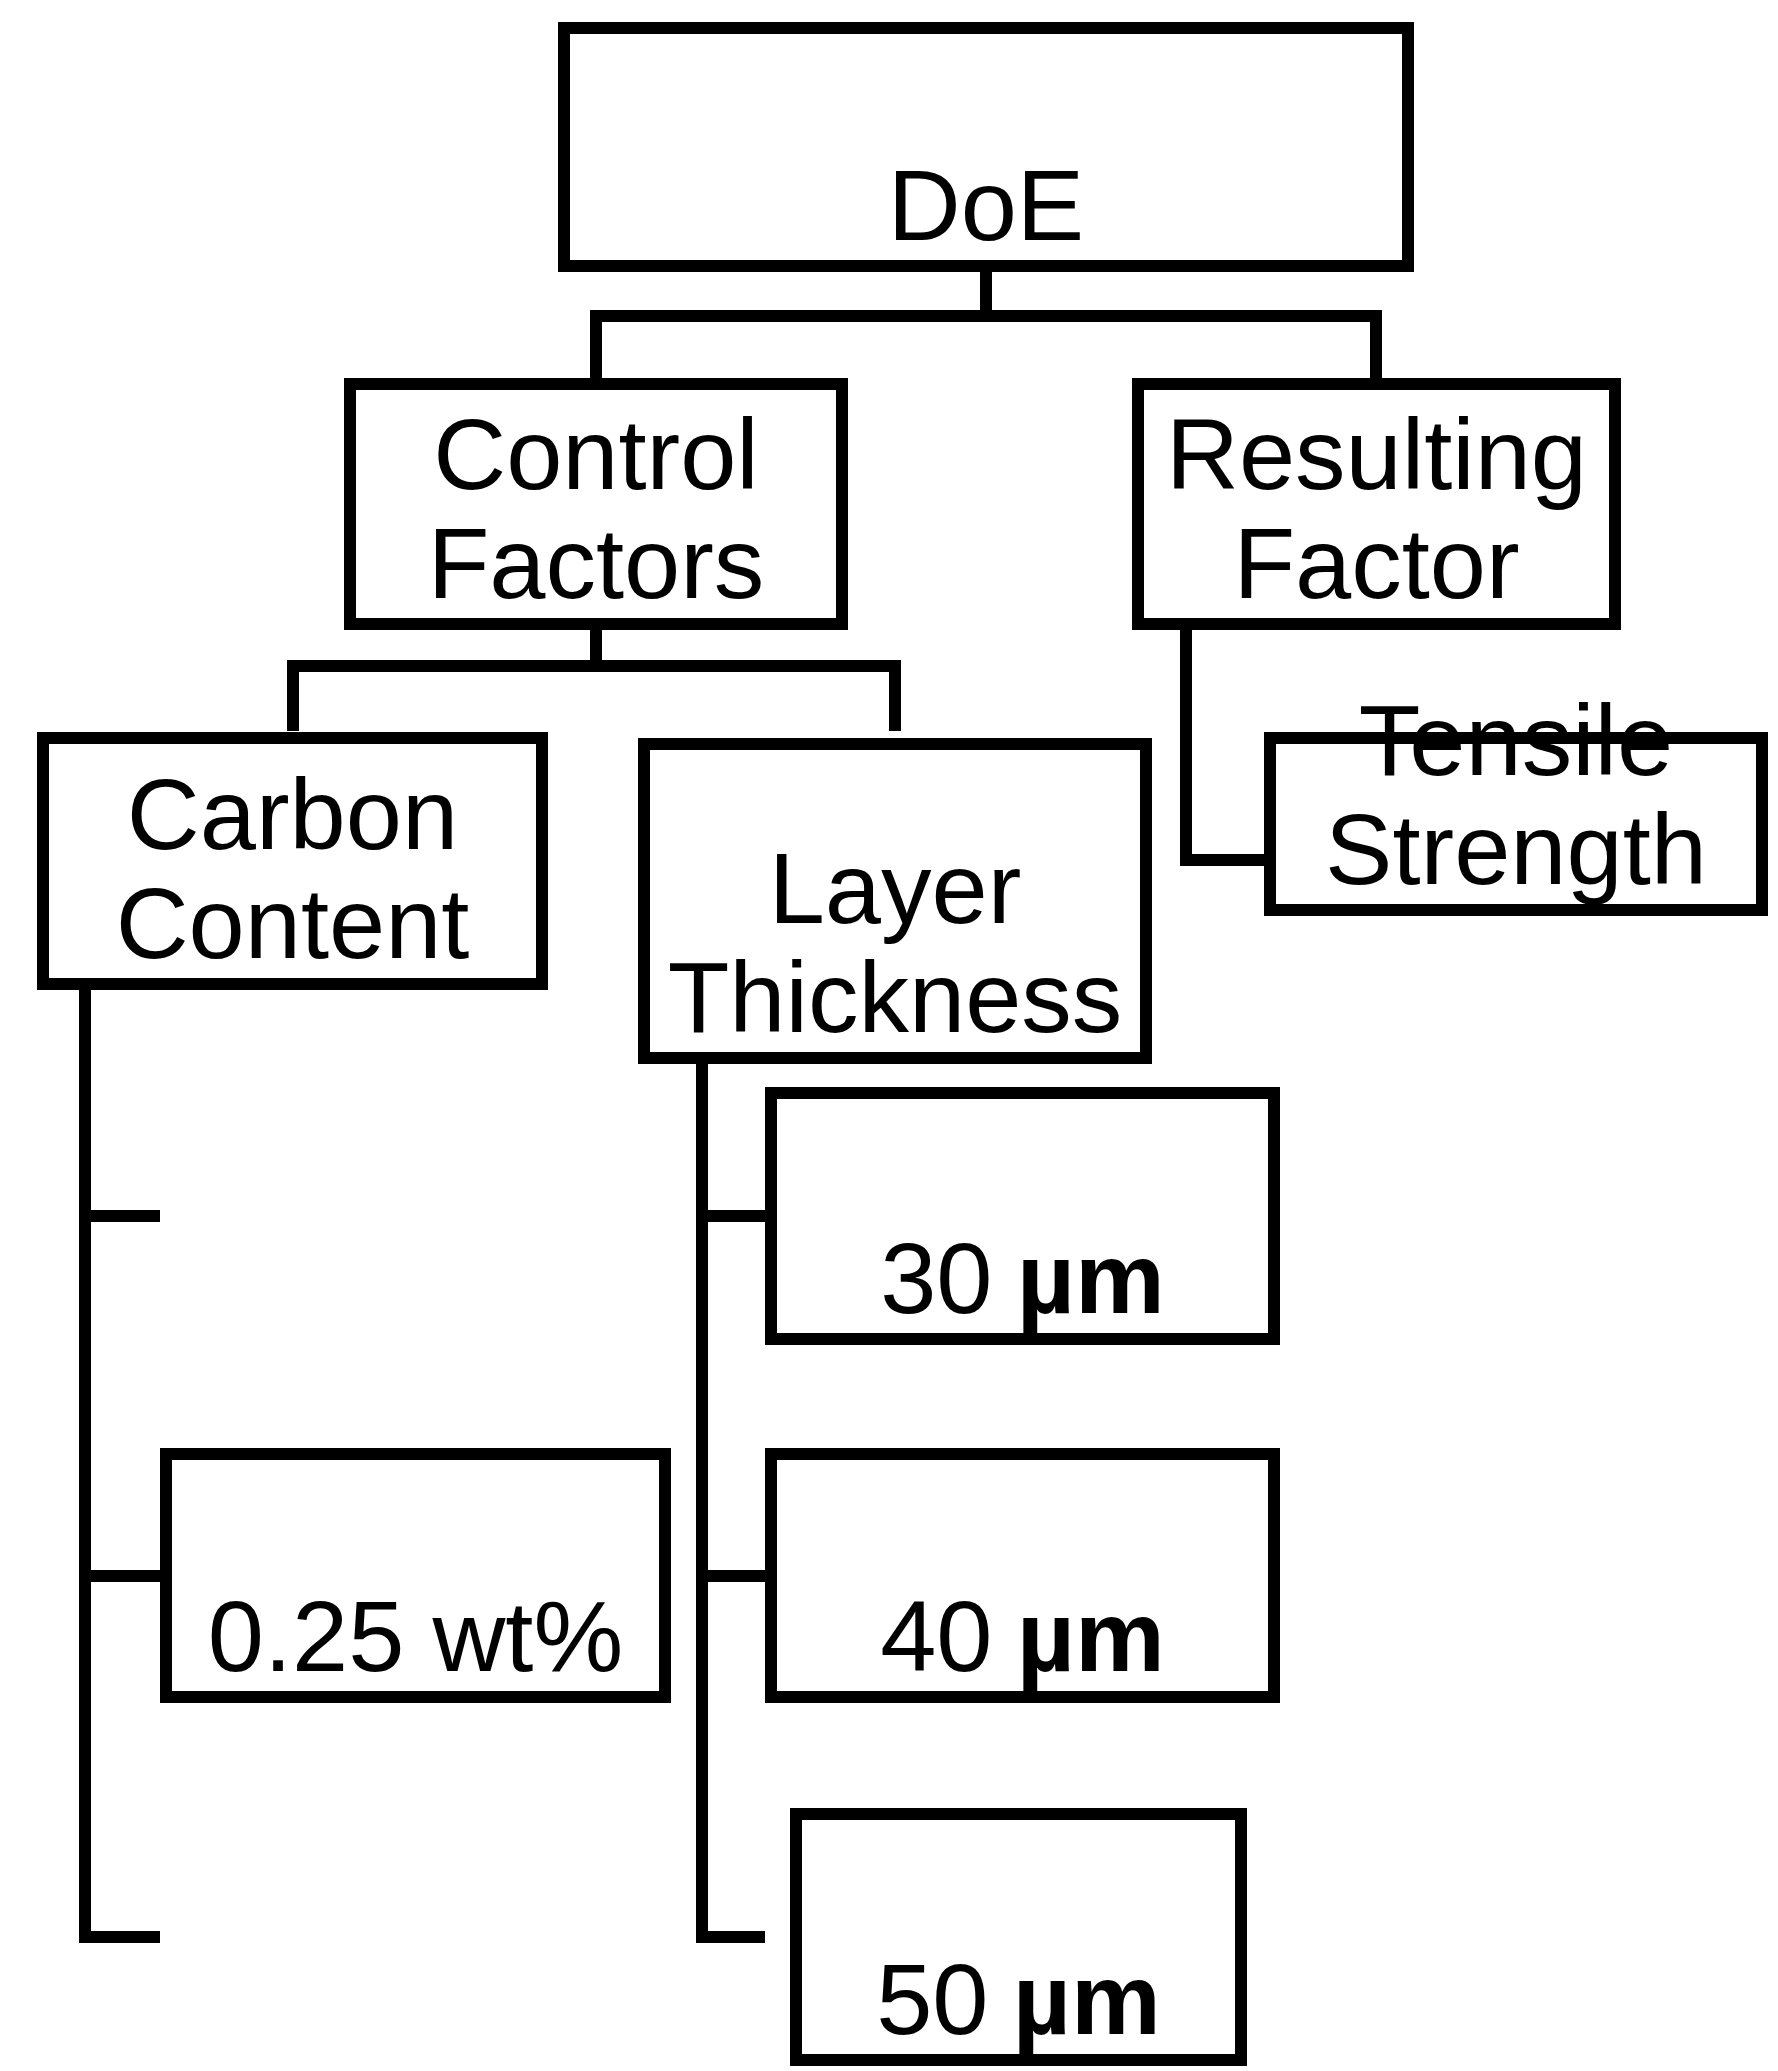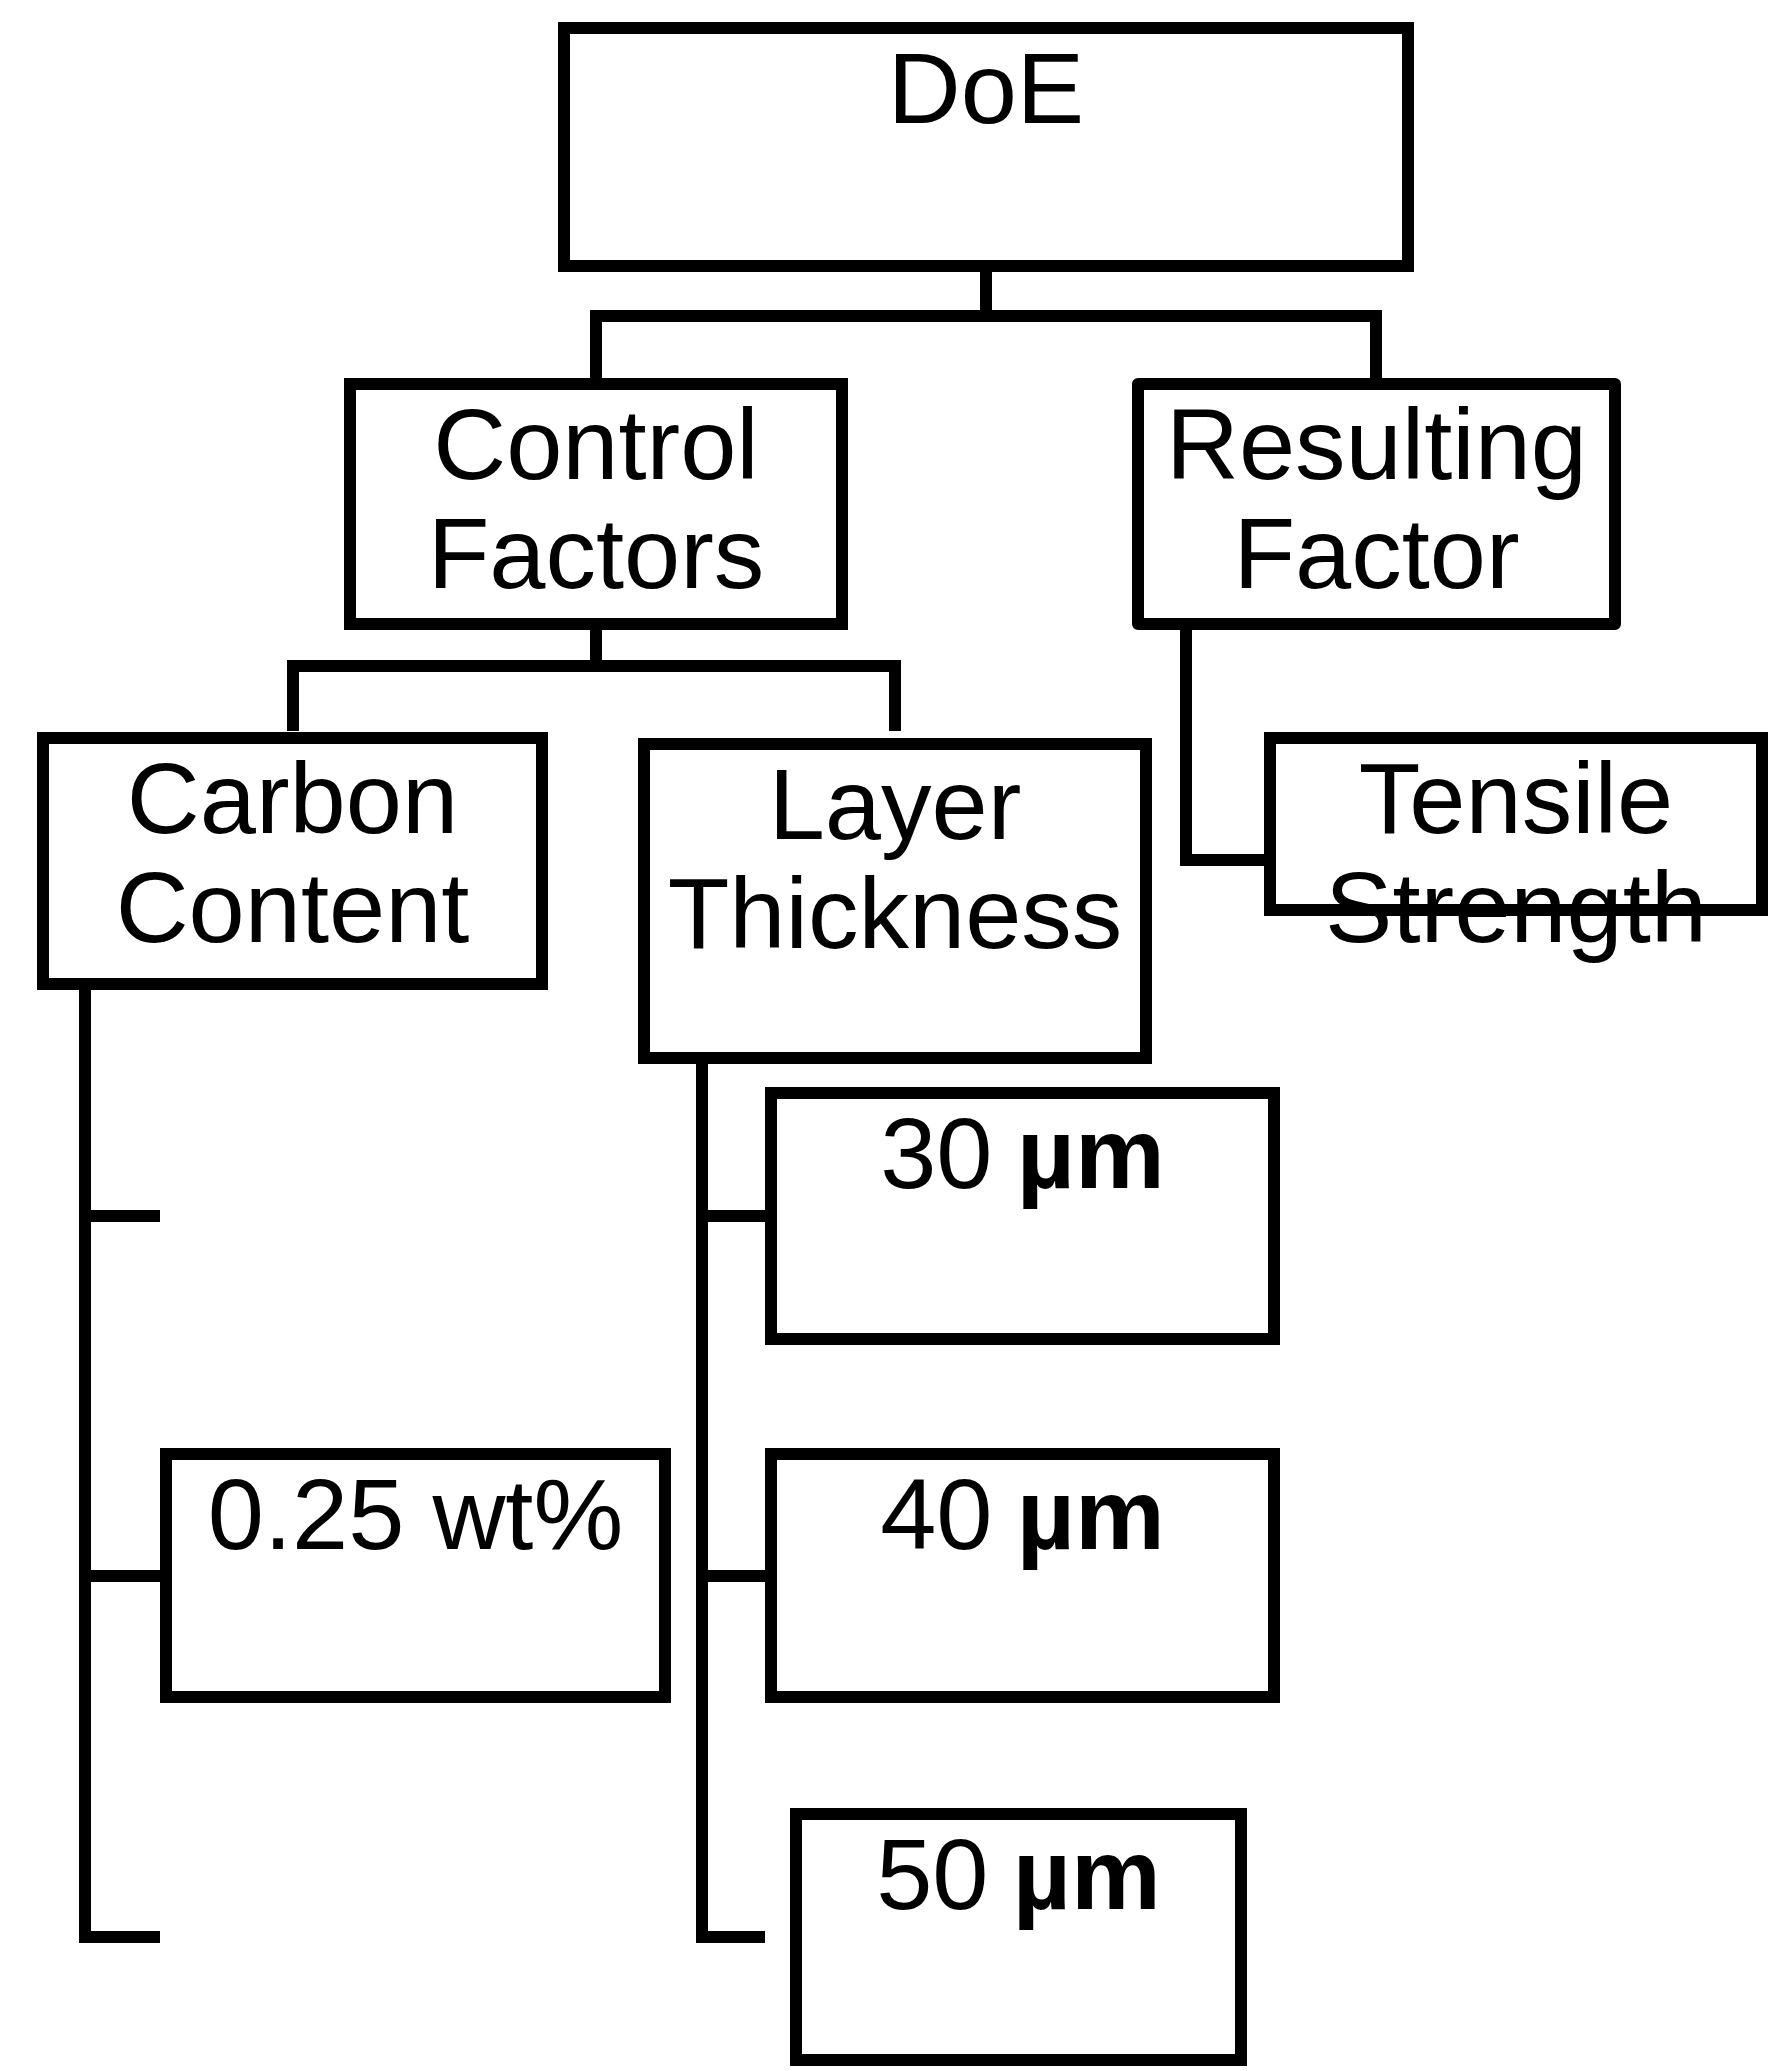--- a/index.html
+++ b/index.html
@@ -14,41 +14,41 @@
     background: #ffffff;
     font-family: "Liberation Sans", sans-serif;
     color: #000000;
   }
   .node {
     position: absolute;
     box-sizing: border-box;
     background: #ffffff;
     border: 12.6px solid #000000;
     display: flex;
-    align-items: flex-start;
+    align-items: flex-end;
     justify-content: center;
     text-align: center;
     font-size: 101px;
     line-height: 1.08;
     white-space: normal;
     z-index: 2;
   }
   .node .unit {
     font-weight: 700;
     margin-left: 0.24em;
   }
   .conn {
     position: absolute;
     background: #000000;
     z-index: 1;
   }
   
   #box-doe        { left: 558px;  top: 22px;   width: 856px; height: 250px; }
   #box-control    { left: 344px;  top: 378px;  width: 504px; height: 252px; }
-  #box-resulting  { left: 1132px; top: 378px;  width: 489px; height: 252px; border-radius: 6px; }
+  #box-resulting  { left: 1132px; top: 378px;  width: 489px; height: 252px; }
   #box-carbon     { left: 37px;   top: 732px;  width: 511px; height: 258px; }
   #box-layer      { left: 638px;  top: 732px;  width: 514px; height: 326px; margin-top: 6px; }
   #box-tensile    { left: 1264px; top: 732px;  width: 504px; height: 184px; }
   #box-wt-0       { left: 160px;  top: 1087px; width: 511px; height: 258px; }
   #box-wt-1       { left: 160px;  top: 1448px; width: 511px; height: 255px; }
   #box-wt-2       { left: 160px;  top: 1808px; width: 511px; height: 258px; }
   #box-um-0       { left: 765px;  top: 1087px; width: 515px; height: 258px; }
   #box-um-1       { left: 765px;  top: 1448px; width: 515px; height: 255px; }
   #box-um-2       { left: 790px;  top: 1808px; width: 457px; height: 258px; }
   

